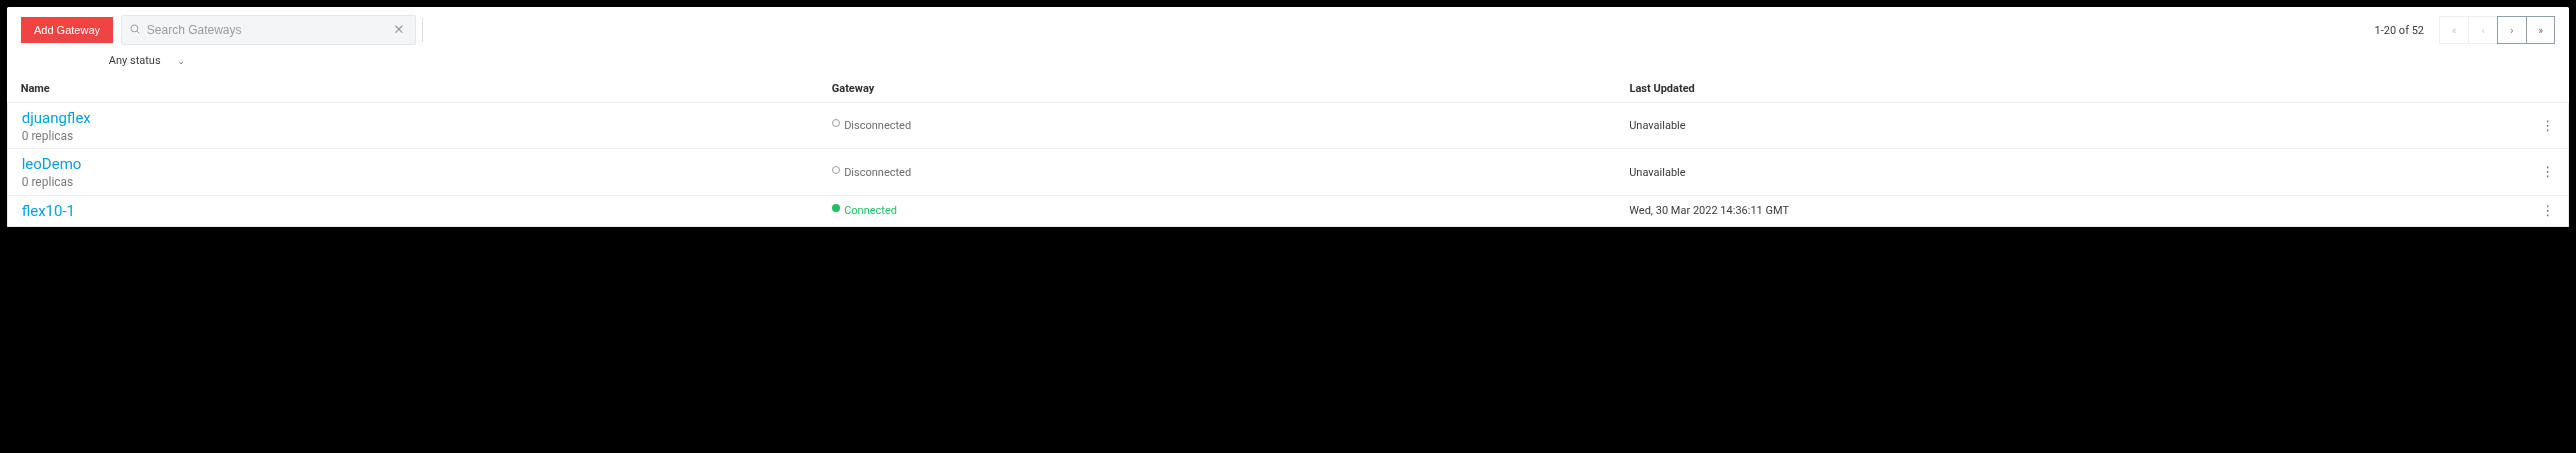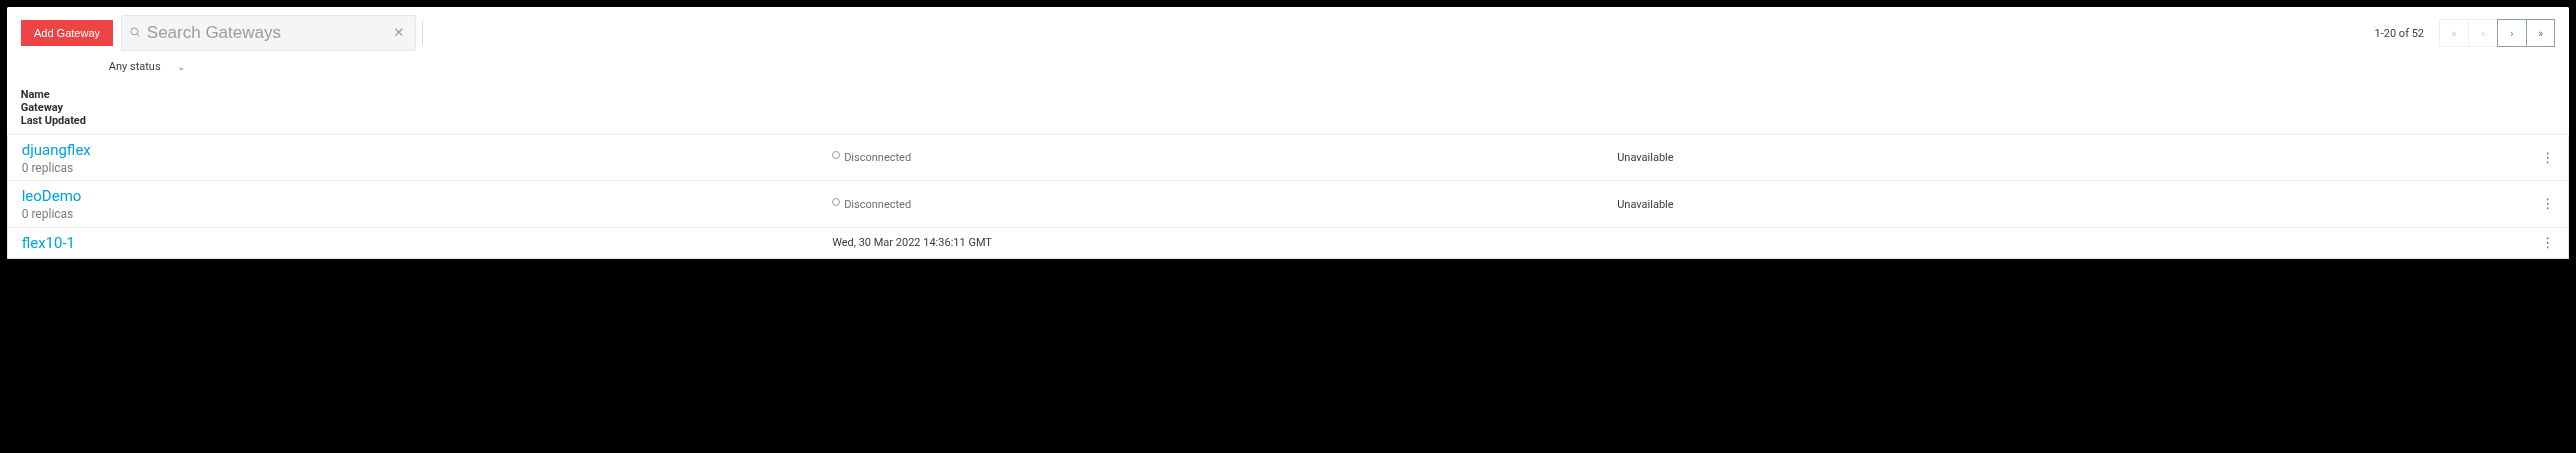--- a/index.html
+++ b/index.html
@@ -47,21 +47,21 @@
       height: 11.8px;
       stroke: #989a9c;
       fill: none;
       stroke-width: 2;
     }
     .search-input {
       flex: 1;
       border: none;
       outline: none;
       background: transparent;
-      font-size: 17px;
+      font-size: 12px;
       color: #333;
       padding: 2.9px 5.9px;
     }
     .search-input::placeholder {
       color: #9a9c9e;
     }
     .clear-icon {
       color: #9a9c9e;
       cursor: pointer;
       font-size: 13.3px;
@@ -131,25 +131,24 @@
     .table {
       width: 100%;
     }
     .thead {
       display: flex;
       padding: 5.9px 13.3px 7.4px 13.3px;
       border-bottom: 0.7px solid #eceded;
       font-weight: 700;
       color: #2f3031;
       font-size: 11px;
-      flex-direction: column;
     }
     .col-name { width: 32%; }
     .col-status { width: 31%; }
-    .col-updated { flex: 1; }
+    .col-updated { flex: 1; margin-left: 12px; }
     .col-actions { width: 29.5px; text-align: right; }
     .tbody {
       border: 0.7px solid #e7e8e9;
       border-top: none;
       border-radius: 0 0 1.5px 1.5px;
     }
     .row {
       display: flex;
       align-items: center;
       padding: 5.9px 13.3px;
@@ -262,20 +261,24 @@
           <div class="col-name"><a class="name-link" href="#">leoDemo</a><div class="replicas">0 replicas</div></div>
           <div class="col-status status-cell">
             <span class="dot dot-disconnected"></span>
             <span class="status-disconnected">Disconnected</span>
           </div>
           <div class="col-updated">Unavailable</div>
           <div class="col-actions"><span class="kebab">⋮</span></div>
         </div>
         <div class="row">
           <div class="col-name"><a class="name-link" href="#">flex10-1</a></div>
+          <div class="col-status status-cell">
+            <span class="dot dot-connected"></span>
+            <span class="status-connected">Connected</span>
+          </div>
           <div class="col-updated">Wed, 30 Mar 2022 14:36:11 GMT</div>
           <div class="col-actions"><span class="kebab">⋮</span></div>
         </div>
       </div>
   </div>
 
 </div>
 
 
 </body></html>

